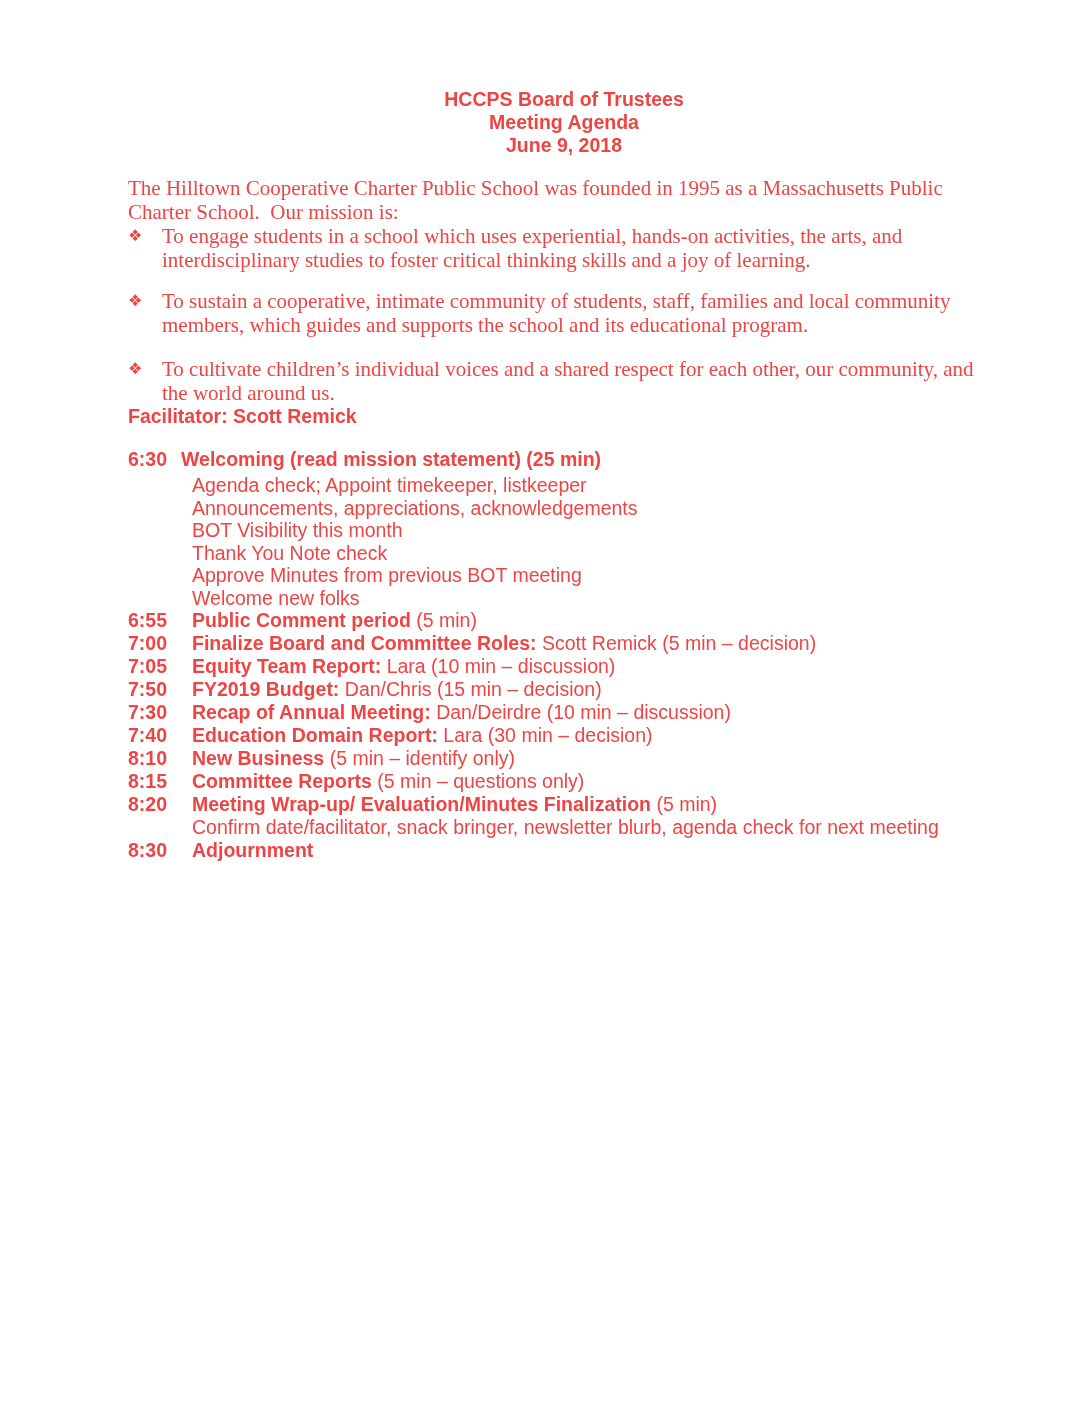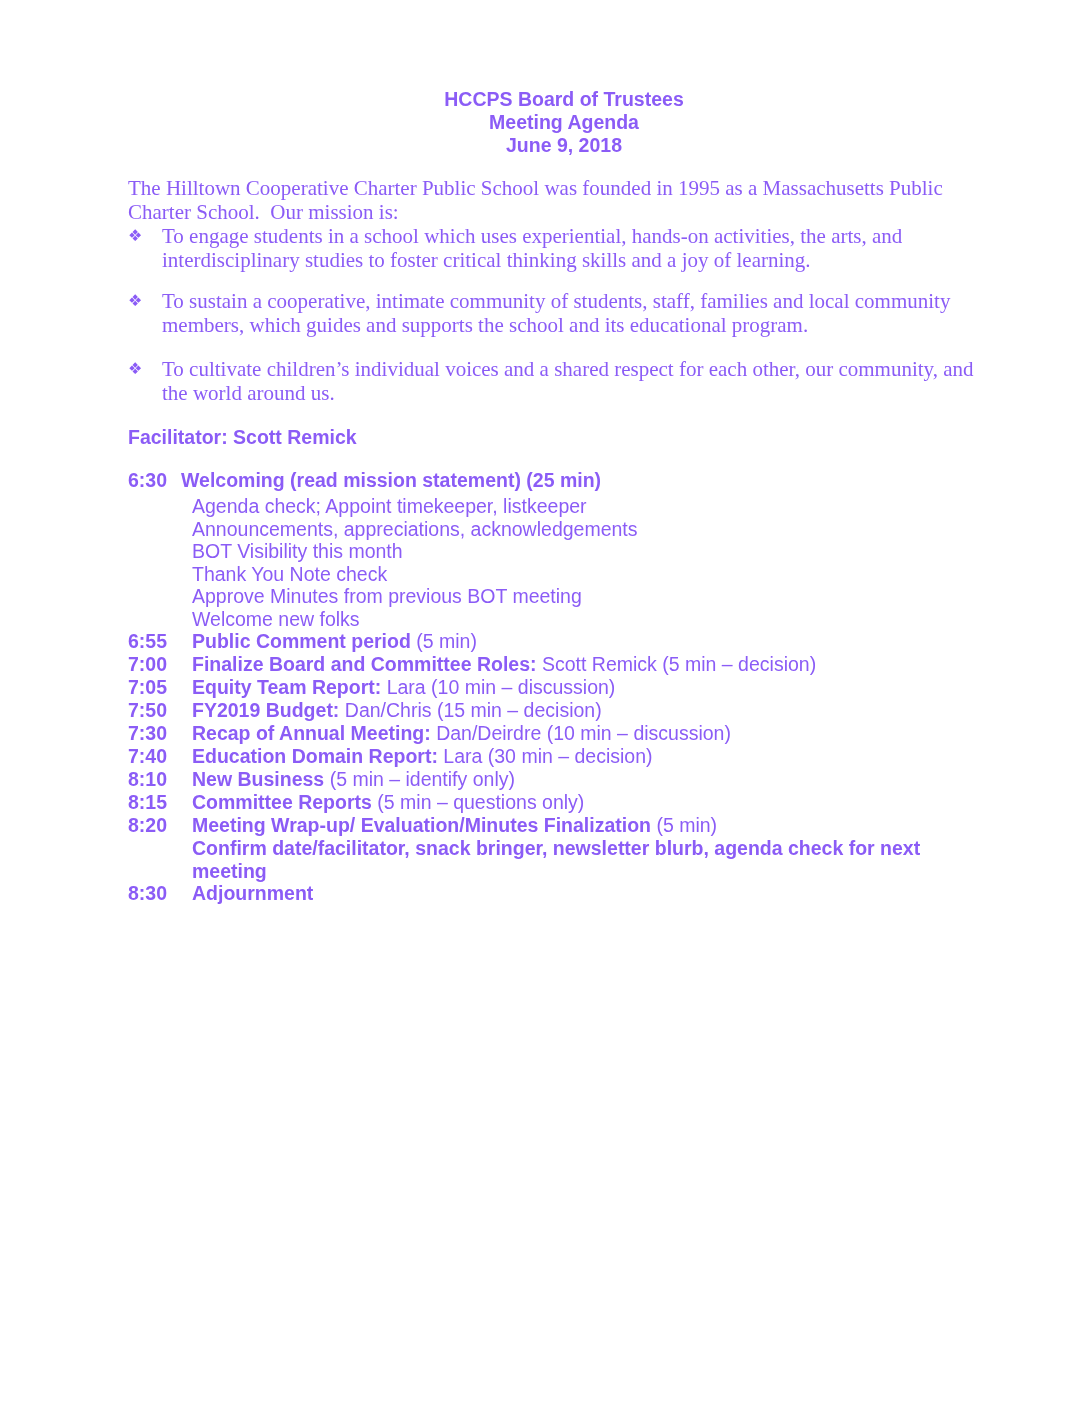--- a/index.html
+++ b/index.html
@@ -2,21 +2,21 @@
 <html><head>
 <meta charset="utf-8">
 <style>
   html, body { margin: 0; padding: 0; background: #ffffff; }
   .page {
     position: relative;
     width: 1088px;
     height: 1100px;
     box-sizing: border-box;
     background: #ffffff;
-    color: #8b5cf6;
+    color: #ef4444;
     padding: 88px 88px 0 128px;
     overflow: hidden;
   }
   
   .title-block {
     text-align: center;
     font-family: "Liberation Sans", sans-serif;
     font-weight: bold;
     font-size: 19.5px;
     line-height: 23px;
@@ -37,30 +37,30 @@
   }
   .bullet-row .btext { flex: 1; white-space: pre-wrap; }
   .mt17 { margin-top: 17px; }
   .mt20 { margin-top: 20px; }
   
   .sans {
     font-family: "Liberation Sans", sans-serif;
     font-size: 19.5px;
     line-height: 23px;
   }
-  .facilitator { margin-top: 21px; font-weight: bold; }
+  .facilitator { font-weight: bold; }
   .agenda-item { }
   .agenda-item.first { margin-top: 20px; }
   .agenda-row { display: flex; }
   .agenda-row .time { flex: 0 0 64px; font-weight: bold; }
   .agenda-item.first .agenda-row .time { flex: 0 0 53px; }
   .agenda-row .content { white-space: pre-wrap; }
   .agenda-row .content .bold-seg { font-weight: bold; }
   .subs { margin-left: 64px; line-height: 22.5px; margin-top: 3px; }
-  .subs.tight { margin-top: 0; font-weight: bold; }
+  .subs.tight { margin-top: 0; }
 </style>
 </head>
 <body>
 
 <div class="page">
 
   <div class="title-block">
     <div>HCCPS Board of Trustees</div>
     <div>Meeting Agenda</div>
     <div>June 9, 2018</div>

